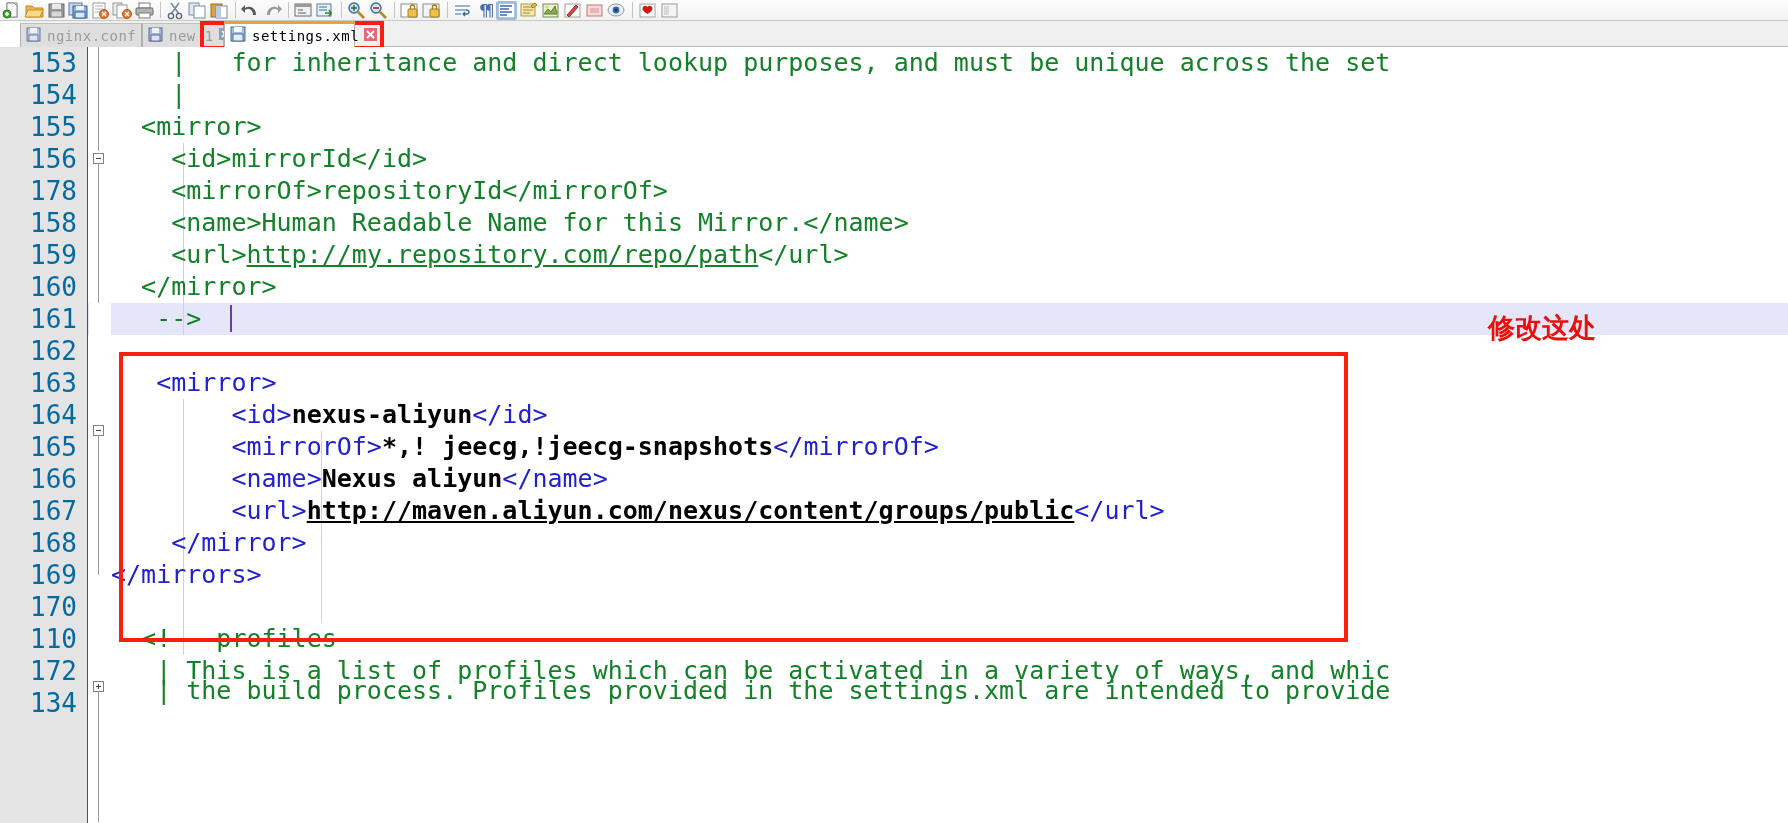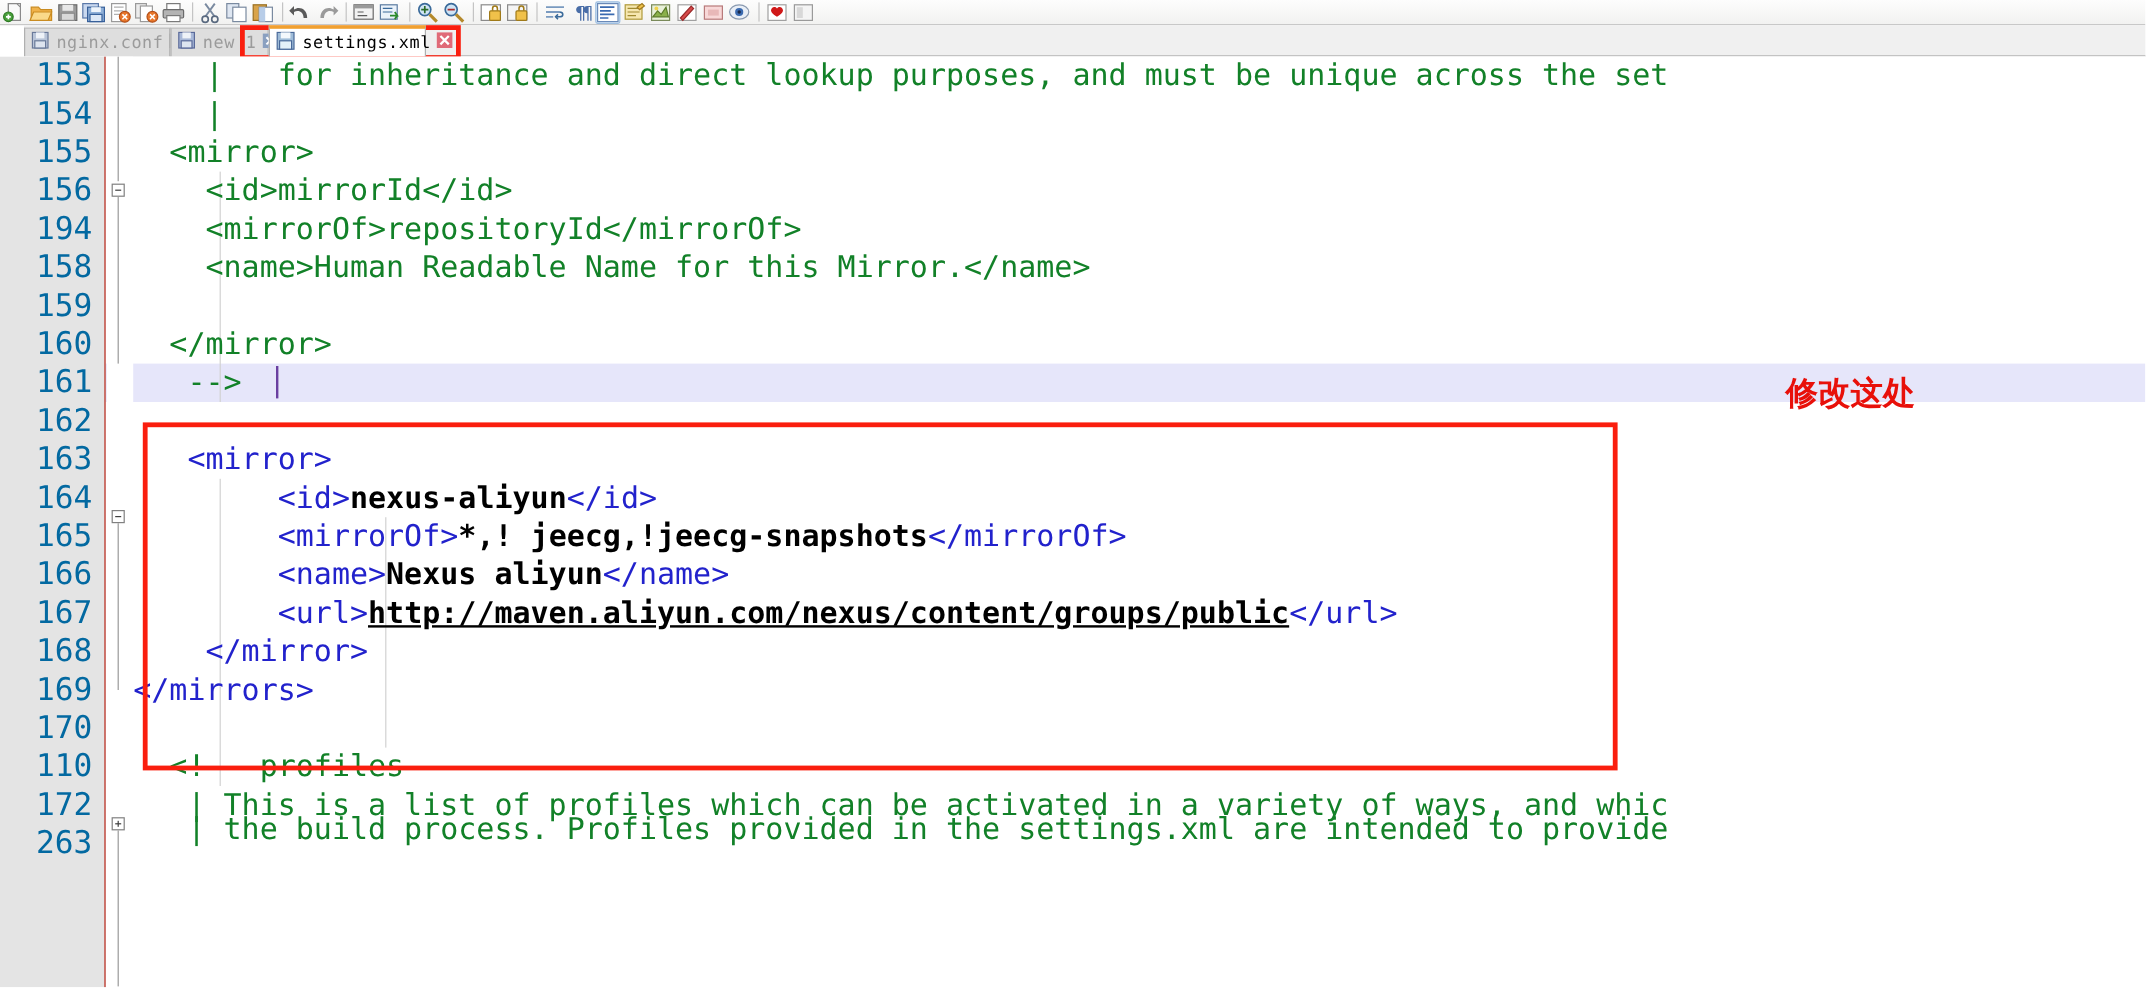--- a/index.html
+++ b/index.html
@@ -475,37 +475,37 @@
 
   <div class="editor">
 
     <div class="hl-line" style="top:256px;"></div>
 
     <div class="gutter" id="gutter">
         <div class="ln" style="top: 0px;">153</div>
         <div class="ln" style="top: 32px;">154</div>
         <div class="ln" style="top: 64px;">155</div>
         <div class="ln" style="top: 96px;">156</div>
-        <div class="ln" style="top: 128px;">194</div>
+        <div class="ln" style="top: 128px;">178</div>
         <div class="ln" style="top: 160px; padding-left: 48px;">158</div>
         <div class="ln" style="top: 192px;">159</div>
         <div class="ln" style="top: 224px;">160</div>
         <div class="ln" style="top: 256px;">161</div>
         <div class="ln" style="top: 288px;">162</div>
         <div class="ln" style="top: 320px;">163</div>
         <div class="ln" style="top: 352px;">164</div>
         <div class="ln" style="top: 384px;">165</div>
         <div class="ln" style="top: 416px;">166</div>
         <div class="ln" style="top: 448px;">167</div>
         <div class="ln" style="top: 480px;">168</div>
         <div class="ln" style="top: 512px;">169</div>
         <div class="ln" style="top: 544px;">170</div>
         <div class="ln" style="top: 576px;">110</div>
         <div class="ln" style="top: 608px;">172</div>
-        <div class="ln" style="top: 640px;">263</div>
+        <div class="ln" style="top: 640px;">134</div>
       </div>
 
     <div class="foldcol">
       <div class="foldline" style="top:0px; height:104px;"></div>
       <div class="foldbox" style="top:106px;"></div>
       <div class="foldline" style="top:117px; height:139px;"></div>
       <div class="foldbox" style="top:378px;"></div>
       <div class="foldline" style="top:389px; height:139px;"></div>
       <div class="foldbox plus" style="top:634px;"></div>
       <div class="foldline" style="top:645px; height:130px;"></div>
@@ -517,20 +517,21 @@
       <div class="indentguide" style="left:72px; top:352px; height:256px;"></div>
       <div class="indentguide" style="left:210px; top:384px; height:192px;"></div>
 
       <div class="caret" style="left:119px; top:258px;"></div>
     <div class="line" style="top: 0px;"><span class="cm">    |   for inheritance and direct lookup purposes, and must be unique across the set</span></div>
         <div class="line" style="top: 32px;"><span class="cm">    |</span></div>
         <div class="line" style="top: 64px;"><span class="cm">  &lt;mirror&gt;</span></div>
         <div class="line" style="top: 96px;"><span class="cm">    &lt;id&gt;mirrorId&lt;/id&gt;</span></div>
         <div class="line" style="top: 128px;"><span class="cm">    &lt;mirrorOf&gt;repositoryId&lt;/mirrorOf&gt;</span></div>
         <div class="line" style="top: 160px;"><span class="cm">    &lt;name&gt;Human Readable Name for this Mirror.&lt;/name&gt;</span></div>
+        <div class="line" style="top: 192px;"><span class="cm">    &lt;url&gt;</span><span class="cm ul">http://my.repository.com/repo/path</span><span class="cm">&lt;/url&gt;</span></div>
         <div class="line" style="top: 224px;"><span class="cm">  &lt;/mirror&gt;</span></div>
         <div class="line" style="top: 256px;"><span class="cm">   --&gt;</span></div>
         <div class="line" style="top: 288px;"></div>
         <div class="line" style="top: 320px;"><span class="tag">   &lt;mirror&gt;</span></div>
         <div class="line" style="top: 352px;"><span class="tag">        &lt;id&gt;</span><span class="txt">nexus-aliyun</span><span class="tag">&lt;/id&gt;</span></div>
         <div class="line" style="top: 384px;"><span class="tag">        &lt;mirrorOf&gt;</span><span class="txt">*,! jeecg,!jeecg-snapshots</span><span class="tag">&lt;/mirrorOf&gt;</span></div>
         <div class="line" style="top: 416px;"><span class="tag">        &lt;name&gt;</span><span class="txt">Nexus aliyun</span><span class="tag">&lt;/name&gt;</span></div>
         <div class="line" style="top: 448px;"><span class="tag">        &lt;url&gt;</span><span class="txt ul">http://maven.aliyun.com/nexus/content/groups/public</span><span class="tag">&lt;/url&gt;</span></div>
         <div class="line" style="top: 480px;"><span class="tag">    &lt;/mirror&gt;</span></div>
         <div class="line" style="top: 512px;"><span class="tag">&lt;/mirrors&gt;</span></div>

